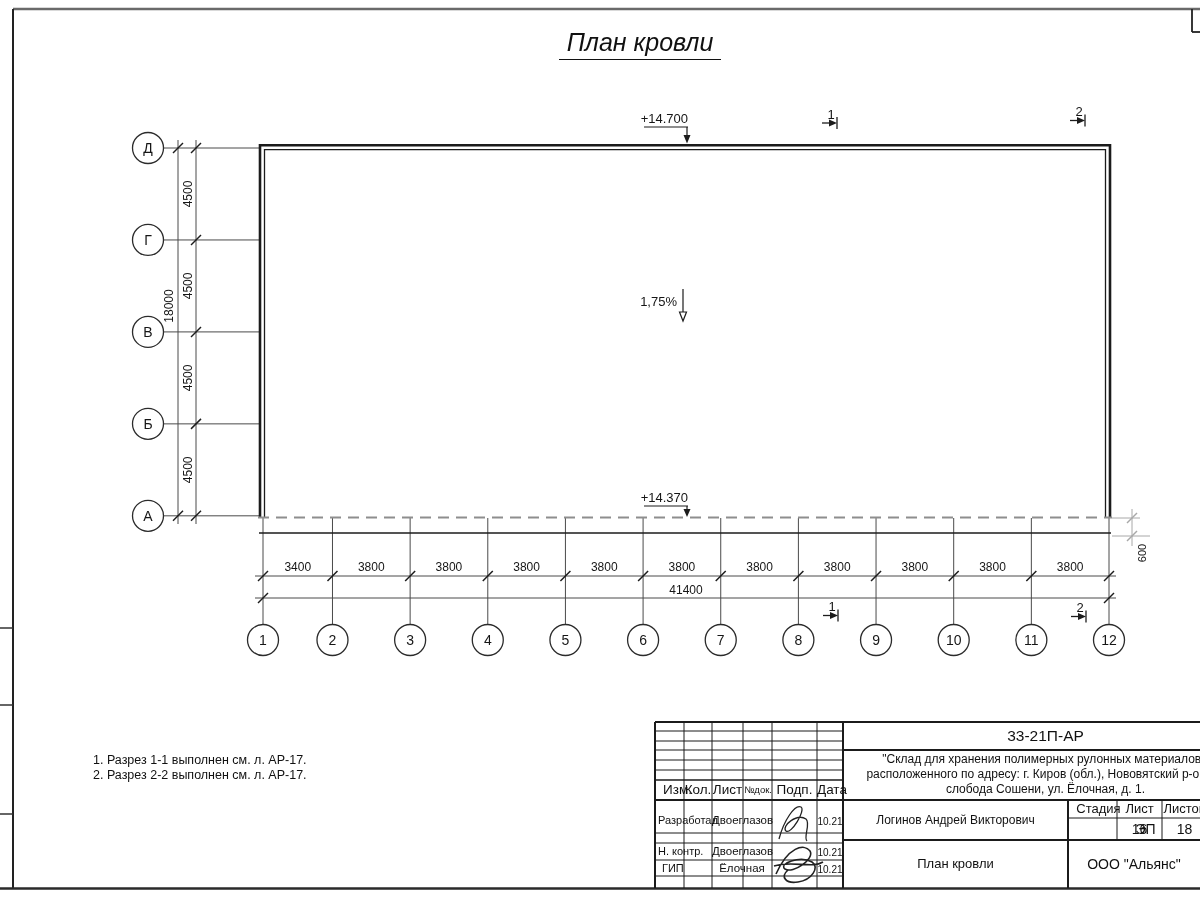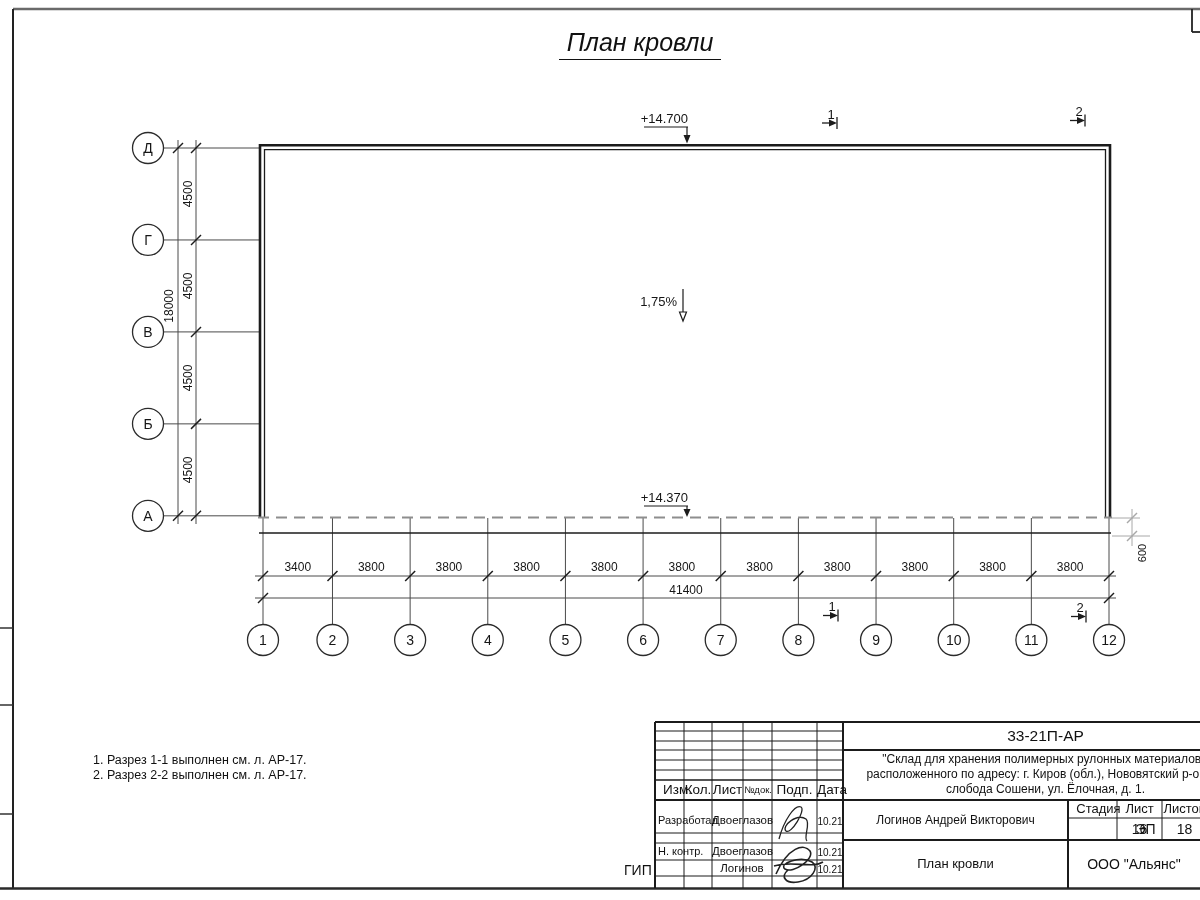--- a/index.html
+++ b/index.html
@@ -232,22 +232,22 @@
 <div class="t c" style="left:817px;top:780px;width:26px;height:20px;line-height:20px;font-size:13.5px;">Дата</div>
 
 <div class="t" style="left:658px;top:814px;font-size:11px;">Разработал</div>
 <div class="t c" style="left:712px;top:814px;width:60px;font-size:11.5px;">Двоеглазов</div>
 <div class="t c" style="left:817px;top:816px;width:26px;font-size:10px;">10.21</div>
 
 <div class="t" style="left:658px;top:845px;font-size:11px;">Н. контр.</div>
 <div class="t c" style="left:712px;top:845px;width:60px;font-size:11.5px;">Двоеглазов</div>
 <div class="t c" style="left:817px;top:847px;width:26px;font-size:10px;">10.21</div>
 
-<div class="t" style="left:624px;top:862px;font-size:14px;">ГИП</div>
-<div class="t c" style="left:712px;top:862px;width:60px;font-size:11.5px;">Логинов</div>
+<div class="t" style="left:662px;top:862px;font-size:11px;">ГИП</div>
+<div class="t c" style="left:712px;top:862px;width:60px;font-size:11.5px;">Ёлочная</div>
 <div class="t c" style="left:817px;top:864px;width:26px;font-size:10px;">10.21</div>
 
 <div class="t c" style="left:843px;top:722px;width:405px;height:28px;line-height:28px;font-size:15.5px;">33-21П-АР</div>
 <div class="t c" style="left:843px;top:752px;width:405px;font-size:12px;">"Склад для хранения полимерных рулонных материалов",</div>
 <div class="t c" style="left:843px;top:767px;width:405px;font-size:12px;">расположенного по адресу: г. Киров (обл.), Нововятский р-он, те</div>
 <div class="t c" style="left:843px;top:782px;width:405px;font-size:12px;">слобода Сошени, ул. Ёлочная, д. 1.</div>
 
 <div class="t c" style="left:843px;top:800px;width:225px;height:40px;line-height:40px;font-size:12px;">Логинов Андрей Викторович</div>
 
 <div class="t c" style="left:1068px;top:800px;width:61px;height:18px;line-height:18px;font-size:13px;">Стадия</div>

